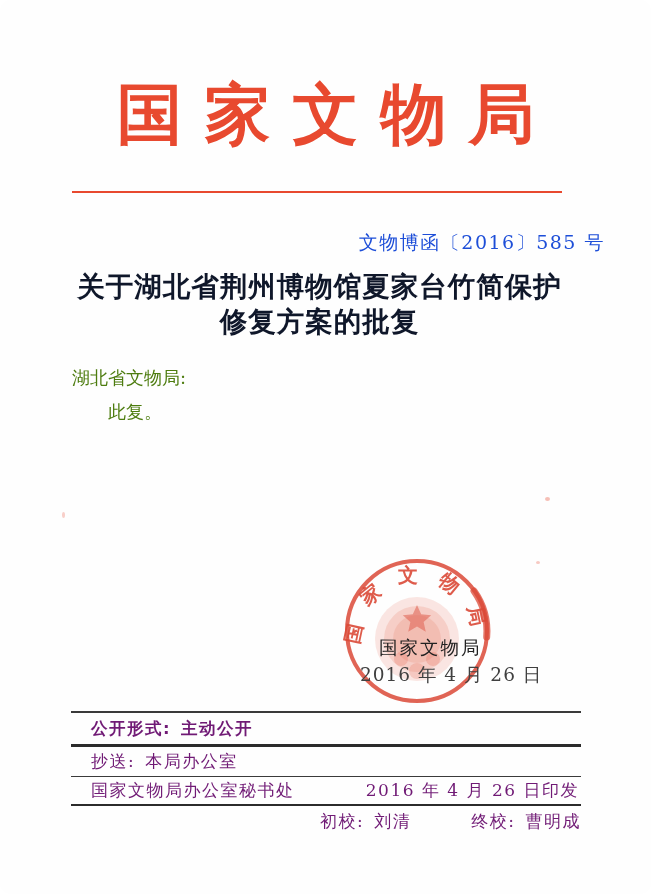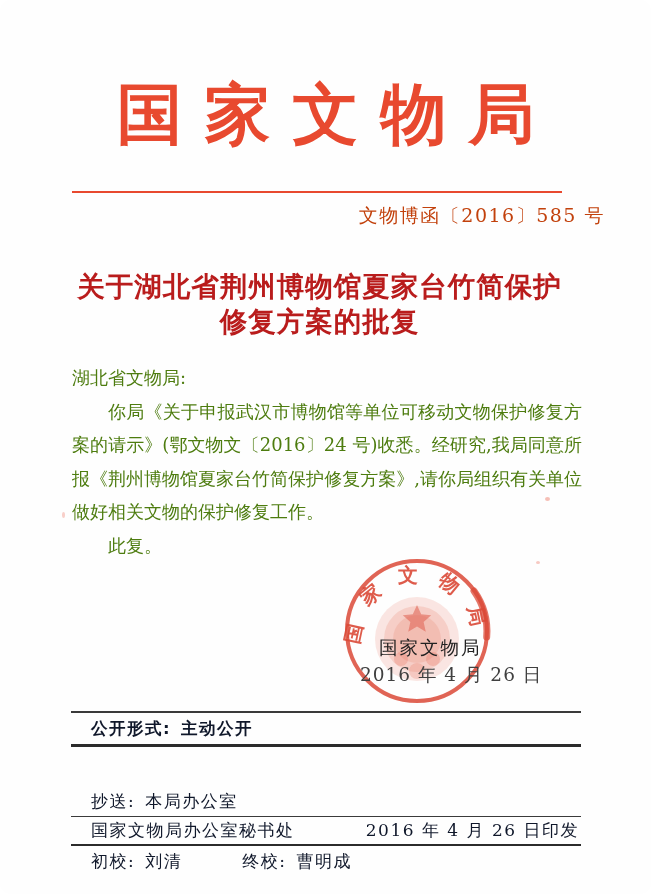--- a/index.html
+++ b/index.html
@@ -20,30 +20,30 @@
     color:#e8492f;
     letter-spacing:22px;text-indent:22px;
     line-height:1.1;
     white-space:nowrap;
   }
   .red-rule{
     position:absolute;top:191px;left:72px;width:490px;height:2px;
     background:#e8492f;
   }
   .doc-number{
-    position:absolute;top:203px;right:46px;
+    position:absolute;top:230px;right:46px;
     font-size:19px;letter-spacing:1.5px;
-    color:#c2410c;white-space:nowrap;
+    color:#1d4ed8;white-space:nowrap;
   }
   
   .doc-title{
     position:absolute;top:269px;left:0;width:639px;
     text-align:center;
     font-size:27.5px;font-weight:700;
-    line-height:35px;color:#b91c1c;
+    line-height:35px;color:#0f172a;
     letter-spacing:1px;
   }
   
   .body-block{
     position:absolute;top:361px;left:72px;width:510px;
     font-size:18px;line-height:33.5px;
     text-align:justify;color:#4d7c0f;
   }
   .body-block p{margin:0;text-indent:2em;}
   .body-block p.salutation{text-indent:0;}
@@ -59,39 +59,39 @@
     white-space:nowrap;z-index:3;
   }
   .sig-date{
     position:absolute;left:360px;top:662px;
     font-size:18.5px;letter-spacing:1px;color:#404040;
     white-space:nowrap;z-index:3;
   }
   
   .pub-table{
     position:absolute;top:711px;left:71px;width:510px;
-    font-size:17px;color:#0f172a;letter-spacing:1.5px;
+    font-size:17px;color:#701a75;letter-spacing:1.5px;
     border-top:2px solid #3a3a3a;
   }
   .pub-row{
     display:flex;align-items:center;
     padding-left:20px;box-sizing:border-box;
   }
   .row-publicity{
     height:34px;
     border-bottom:3px solid #2b2b2b;
     font-family:"DejaVu Sans","Liberation Sans",sans-serif;
     font-weight:700;font-size:16.5px;
   }
-  .row-cc{height:30px;border-bottom:1.5px solid #3a3a3a;margin-top:40px;}
+  .row-cc{height:30px;border-bottom:1.5px solid #3a3a3a;}
   .row-issuer{
     height:29px;border-bottom:2.5px solid #2b2b2b;
     justify-content:space-between;padding-right:2px;
   }
-  .row-proof{height:30px;}
+  .row-proof{height:30px;justify-content:flex-end;}
   .lbl{white-space:nowrap;}
   .val{margin-left:10px;white-space:nowrap;}
   .proof-final{margin-left:60px;}
   
   .speck{position:absolute;border-radius:50%;background:#ef8a7a;opacity:.55;}
   .speck-a{left:545px;top:497px;width:5px;height:4px;}
   .speck-b{left:62px;top:512px;width:3px;height:6px;opacity:.4;}
   .speck-c{left:536px;top:561px;width:4px;height:3px;opacity:.45;}
 </style>
 </head>
@@ -104,21 +104,20 @@
 
   <div class="doc-number">文物博函〔2016〕585 号</div>
 
   <div class="doc-title">
     <div>关于湖北省荆州博物馆夏家台竹简保护</div>
     <div>修复方案的批复</div>
   </div>
 
   <div class="body-block">
     <p class="salutation">湖北省文物局:</p>
-    <p>你局《关于申报武汉市博物馆等单位可移动文物保护修复方案的请示》(鄂文物文〔2016〕24 号)收悉。经研究,我局同意所报《荆州博物馆夏家台竹简保护修复方案》,请你局组织有关单位做好相关文物的保护修复工作。</p>
     <p>此复。</p>
   </div>
 
   <svg class="seal" viewBox="0 0 152 152" xmlns="http://www.w3.org/2000/svg">
     <defs>
       <path id="sealArc" d="M 21.4 95.2 A 56 56 0 1 1 130.6 95.2" fill="none"></path>
     </defs>
 
     <g>
       <circle cx="76" cy="84" r="42" fill="#e2563f" opacity="0.16"></circle>

